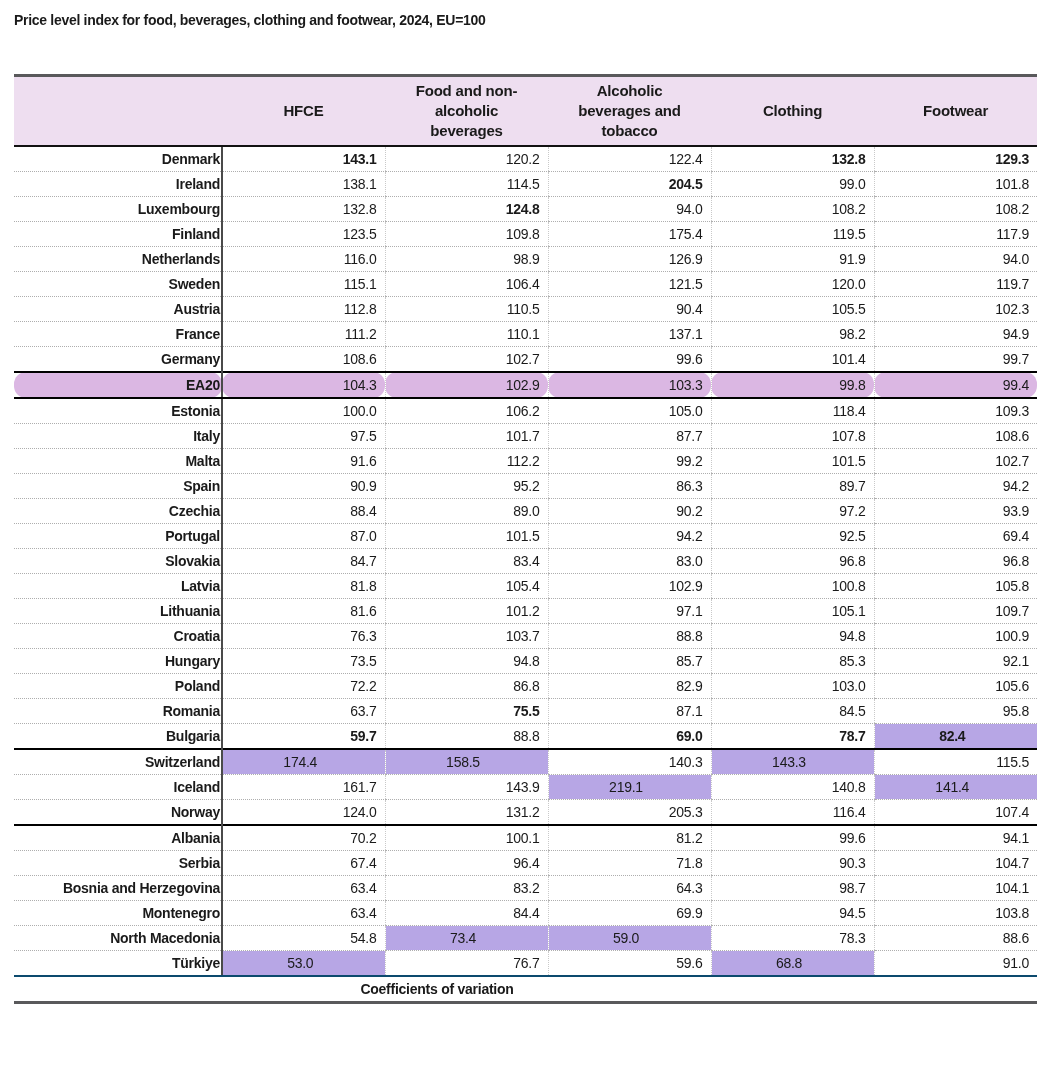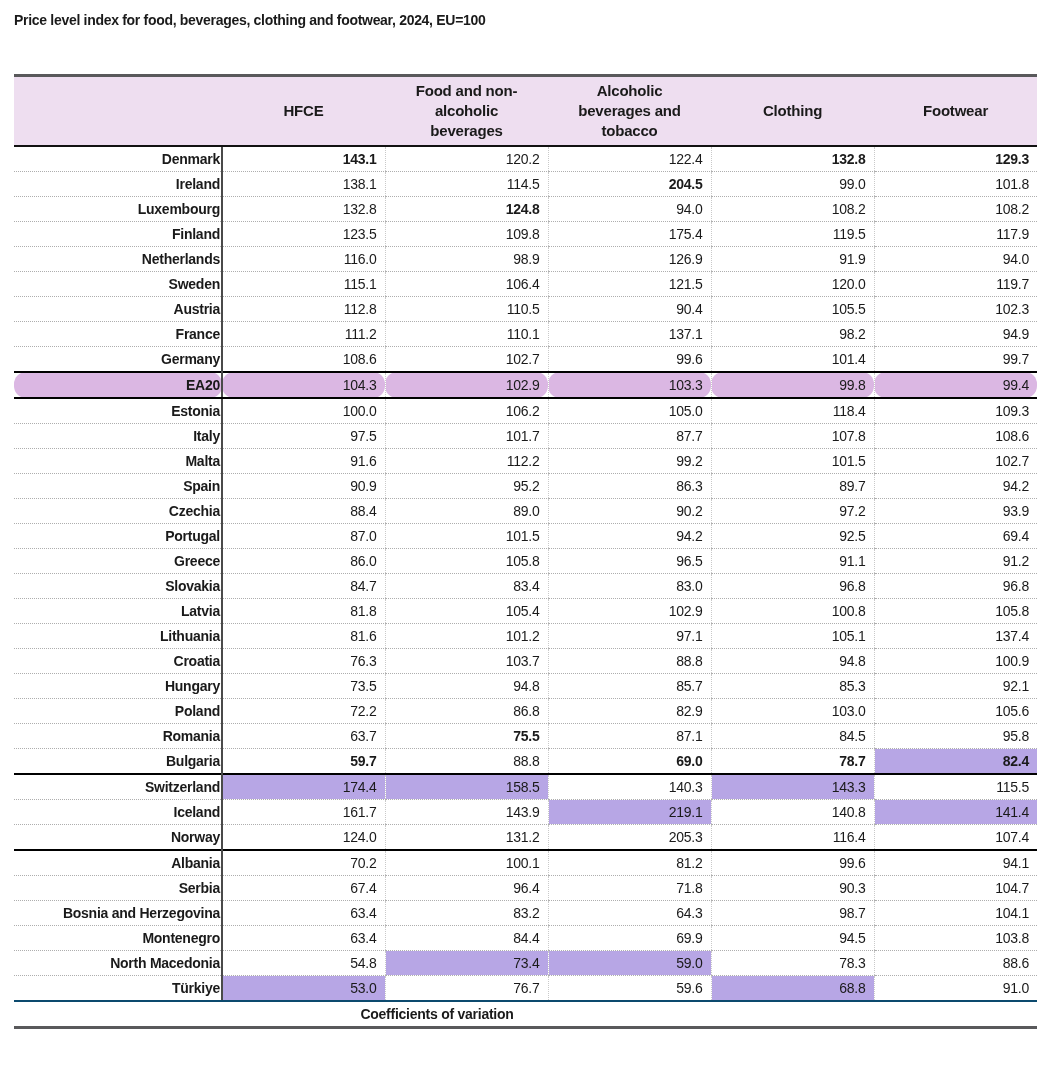--- a/index.html
+++ b/index.html
@@ -60,21 +60,21 @@
     border-left: 1px dotted #c9c9c9;
   }
   tr.row-agg td {
     background: var(--aggregate-bg, #dbb7e3);
     border-top: 2px solid #000000;
     border-bottom: 2px solid #000000;
     border-radius: 12px;
   }
   tr.sep-above td { border-top: 2px solid #000000; }
   tr.last-data td { border-bottom: 2px solid #0c4a6e; }
-  td.hl { background: var(--extreme-bg, #b7a6e5); }
+  td.hl { background: var(--extreme-bg, #b7a6e5); text-align: center; }
   td.bold { font-weight: bold; }
   tr.cov-label-row td {
     height: 22px; line-height: 22px;
     font-size: 14px;
     font-weight: bold;
     text-align: center;
     padding-right: 178px;
     border-bottom: 2px solid #000000;
     letter-spacing: -0.25px;
     background: #ffffff;
@@ -227,28 +227,20 @@
       </tr>
       <tr>
         <td class="label">Portugal</td>
         <td class="num">87.0</td>
         <td class="num">101.5</td>
         <td class="num">94.2</td>
         <td class="num">92.5</td>
         <td class="num">69.4</td>
       </tr>
       <tr>
-        <td class="label">Greece</td>
-        <td class="num">86.0</td>
-        <td class="num">105.8</td>
-        <td class="num">96.5</td>
-        <td class="num">91.1</td>
-        <td class="num">91.2</td>
-      </tr>
-      <tr>
         <td class="label">Slovakia</td>
         <td class="num">84.7</td>
         <td class="num">83.4</td>
         <td class="num">83.0</td>
         <td class="num">96.8</td>
         <td class="num">96.8</td>
       </tr>
       <tr>
         <td class="label">Latvia</td>
         <td class="num">81.8</td>
@@ -256,21 +248,21 @@
         <td class="num">102.9</td>
         <td class="num">100.8</td>
         <td class="num">105.8</td>
       </tr>
       <tr>
         <td class="label">Lithuania</td>
         <td class="num">81.6</td>
         <td class="num">101.2</td>
         <td class="num">97.1</td>
         <td class="num">105.1</td>
-        <td class="num">137.4</td>
+        <td class="num">109.7</td>
       </tr>
       <tr>
         <td class="label">Croatia</td>
         <td class="num">76.3</td>
         <td class="num">103.7</td>
         <td class="num">88.8</td>
         <td class="num">94.8</td>
         <td class="num">100.9</td>
       </tr>
       <tr>

